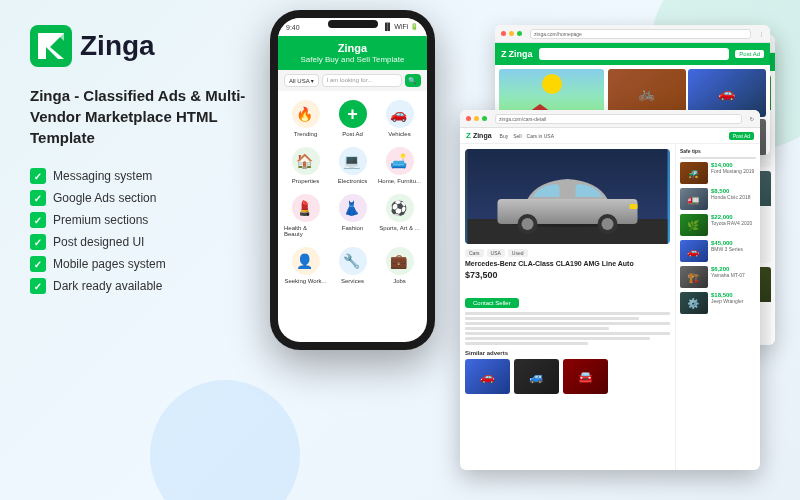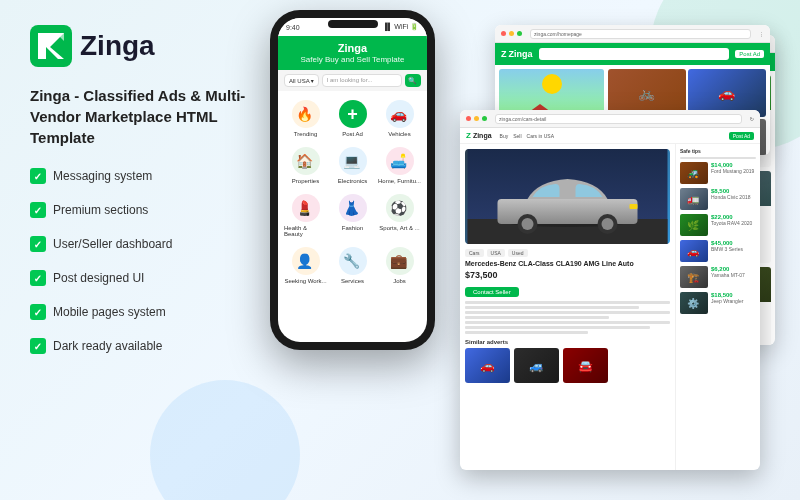--- a/index.html
+++ b/index.html
@@ -52,21 +52,21 @@
       font-weight: 600;
       color: #222;
       line-height: 1.4;
       margin-bottom: 20px;
     }
 
     .features-list {
       list-style: none;
       display: flex;
       flex-direction: column;
-      gap: 18px;
+      gap: 6px;
     }
 
     .features-list li {
       display: flex;
       align-items: center;
       gap: 7px;
       font-size: 12px;
       color: #333;
     }
 
@@ -479,21 +479,21 @@
       font-size: 7px;
       font-weight: 600;
       color: #222;
       margin-bottom: 3px;
     }
 
     .price-text {
       font-size: 9px;
       font-weight: 700;
       color: #222;
-      margin-bottom: 0;
+      margin-bottom: 11px;
     }
 
     .contact-btn {
       background: #00b84c;
       color: white;
       font-size: 6px;
       padding: 2px 8px;
       border-radius: 3px;
       display: inline-block;
       margin-bottom: 4px;
@@ -715,25 +715,25 @@
 
     <div class="tagline">Zinga - Classified Ads &amp; Multi-Vendor Marketplace HTML Template</div>
 
     <ul class="features-list">
       <li>
         <div class="check-icon"></div>
         <span>Messaging system</span>
       </li>
       <li>
         <div class="check-icon"></div>
-        <span>Premium sections</span>
+        <span>Google Ads section</span>
       </li>
       <li>
         <div class="check-icon"></div>
-        <span>User/Seller dashboard</span>
+        <span>Premium sections</span>
       </li>
       <li>
         <div class="check-icon"></div>
         <span>Post designed UI</span>
       </li>
       <li>
         <div class="check-icon"></div>
         <span>Mobile pages system</span>
       </li>
       <li>

